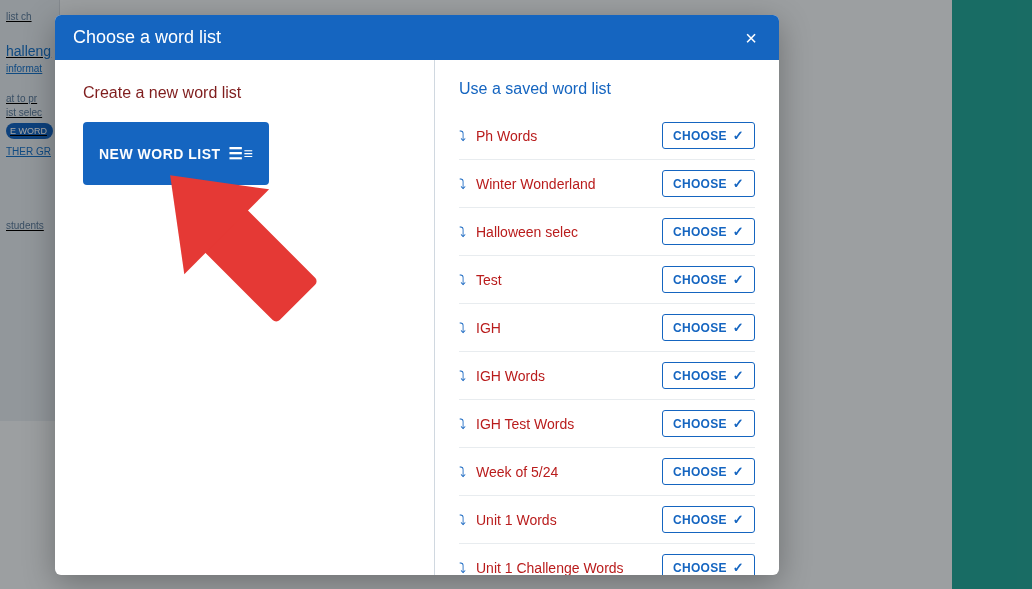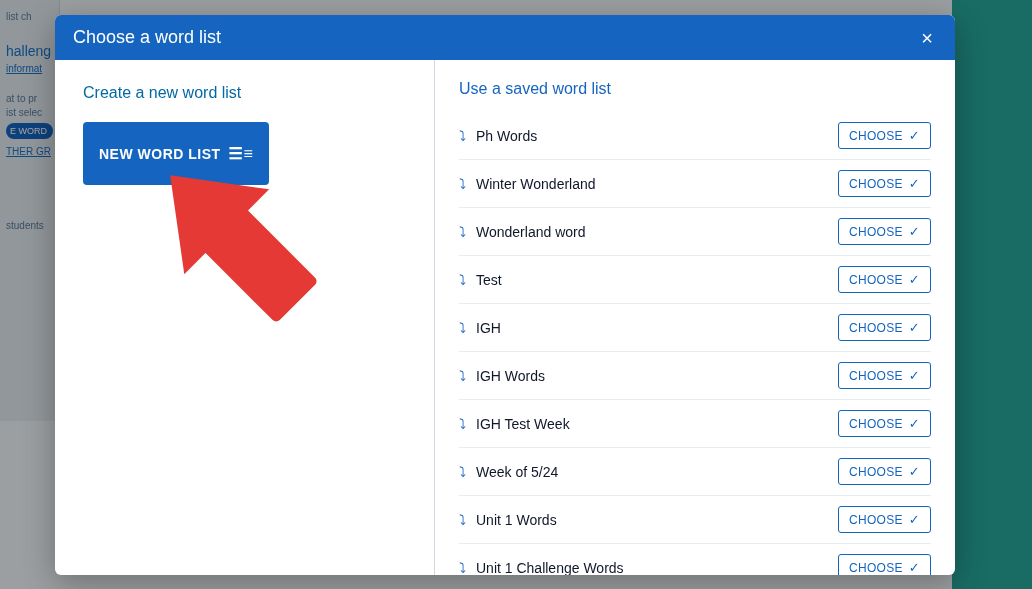--- a/index.html
+++ b/index.html
@@ -22,20 +22,21 @@
     }
 
     .bg-sidebar {
       position: absolute;
       top: 0; left: 0;
       width: 60px;
       height: 421px;
       background: #e0e8ef;
       border-right: 1px solid #cdd5dc;
       padding: 10px 6px;
+      text-decoration: underline;
     }
 
     .bg-sidebar-text {
       color: #5a7a9a;
       font-size: 10px;
       line-height: 1.4;
     }
 
     .bg-teal {
       position: absolute;
@@ -53,21 +54,21 @@
       height: 589px;
       background: rgba(0,0,0,0.35);
       z-index: 10;
     }
 
     
     .modal {
       position: absolute;
       top: 15px;
       left: 55px;
-      width: 900px;
+      width: 724px;
       height: 560px;
       background: white;
       border-radius: 6px;
       overflow: hidden;
       z-index: 20;
       box-shadow: 0 8px 32px rgba(0,0,0,0.3);
       display: flex;
       flex-direction: column;
     }
 
@@ -105,21 +106,21 @@
     
     .left-panel {
       width: 380px;
       padding: 24px 28px;
       border-right: 1px solid #d0d8e0;
       flex-shrink: 0;
       position: relative;
     }
 
     .left-panel-title {
-      color: #0369a1;
+      color: #7f1d1d;
       font-size: 16px;
       margin-bottom: 20px;
     }
 
     .new-word-list-btn {
       background: #1565c0;
       color: white;
       border: none;
       padding: 22px 16px;
       font-size: 14px;
@@ -201,30 +202,30 @@
     }
 
     .chevron-down {
       color: #1565c0;
       font-size: 14px;
       cursor: pointer;
     }
 
     .word-list-name {
       font-size: 14px;
-      color: #0f172a;
+      color: #b91c1c;
     }
 
     .choose-btn {
       background: white;
       border: 1.5px solid #1565c0;
       color: #1565c0;
       padding: 5px 10px;
       font-size: 12px;
-      font-weight: normal;
+      font-weight: bold;
       border-radius: 3px;
       cursor: pointer;
       display: flex;
       align-items: center;
       gap: 6px;
       white-space: nowrap;
       letter-spacing: 0.3px;
     }
 
     .choose-check {
@@ -318,21 +319,21 @@
       <span class="word-list-name">Winter Wonderland</span>
     </div>
     <button class="choose-btn">
       <span>CHOOSE</span>
       <span class="choose-check">✓</span>
     </button>
   </div>
           <div class="word-list-item">
     <div class="word-list-left">
       <span class="chevron-down">⤵</span>
-      <span class="word-list-name">Wonderland word</span>
+      <span class="word-list-name">Halloween selec</span>
     </div>
     <button class="choose-btn">
       <span>CHOOSE</span>
       <span class="choose-check">✓</span>
     </button>
   </div>
           <div class="word-list-item">
     <div class="word-list-left">
       <span class="chevron-down">⤵</span>
       <span class="word-list-name">Test</span>
@@ -358,21 +359,21 @@
       <span class="word-list-name">IGH Words</span>
     </div>
     <button class="choose-btn">
       <span>CHOOSE</span>
       <span class="choose-check">✓</span>
     </button>
   </div>
           <div class="word-list-item">
     <div class="word-list-left">
       <span class="chevron-down">⤵</span>
-      <span class="word-list-name">IGH Test Week</span>
+      <span class="word-list-name">IGH Test Words</span>
     </div>
     <button class="choose-btn">
       <span>CHOOSE</span>
       <span class="choose-check">✓</span>
     </button>
   </div>
           <div class="word-list-item">
     <div class="word-list-left">
       <span class="chevron-down">⤵</span>
       <span class="word-list-name">Week of 5/24</span>

